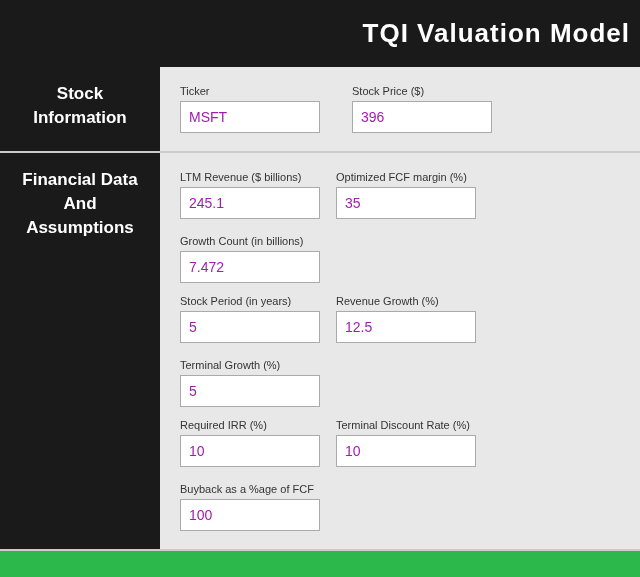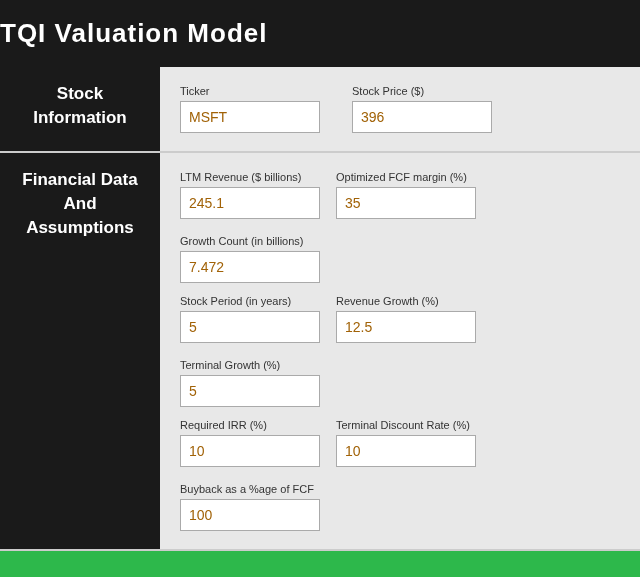--- a/index.html
+++ b/index.html
@@ -7,22 +7,22 @@
       font-family: Arial, sans-serif;
       background: #e8e8e8;
       width: 640px;
       min-height: 577px;
     }
 
     
     .header {
       background: #1a1a1a;
       color: #fff;
-      text-align: left;
-      padding: 18px 0;
+      text-align: right;
+      padding: 18px 10px;
       font-size: 26px;
       font-weight: bold;
       letter-spacing: 1px;
     }
 
     
     .section-row {
       display: flex;
       background: #e8e8e8;
       border-bottom: 2px solid #ccc;
@@ -63,21 +63,21 @@
       color: #333;
       margin-bottom: 4px;
       white-space: nowrap;
     }
 
     .field-input {
       border: 1px solid #aaa;
       background: #fff;
       padding: 6px 8px;
       font-size: 14px;
-      color: #a16207;
+      color: #a21caf;
       width: 140px;
       height: 32px;
       outline: none;
     }
 
     
     .stock-row .section-content {
       align-items: center;
       gap: 32px;
     }

